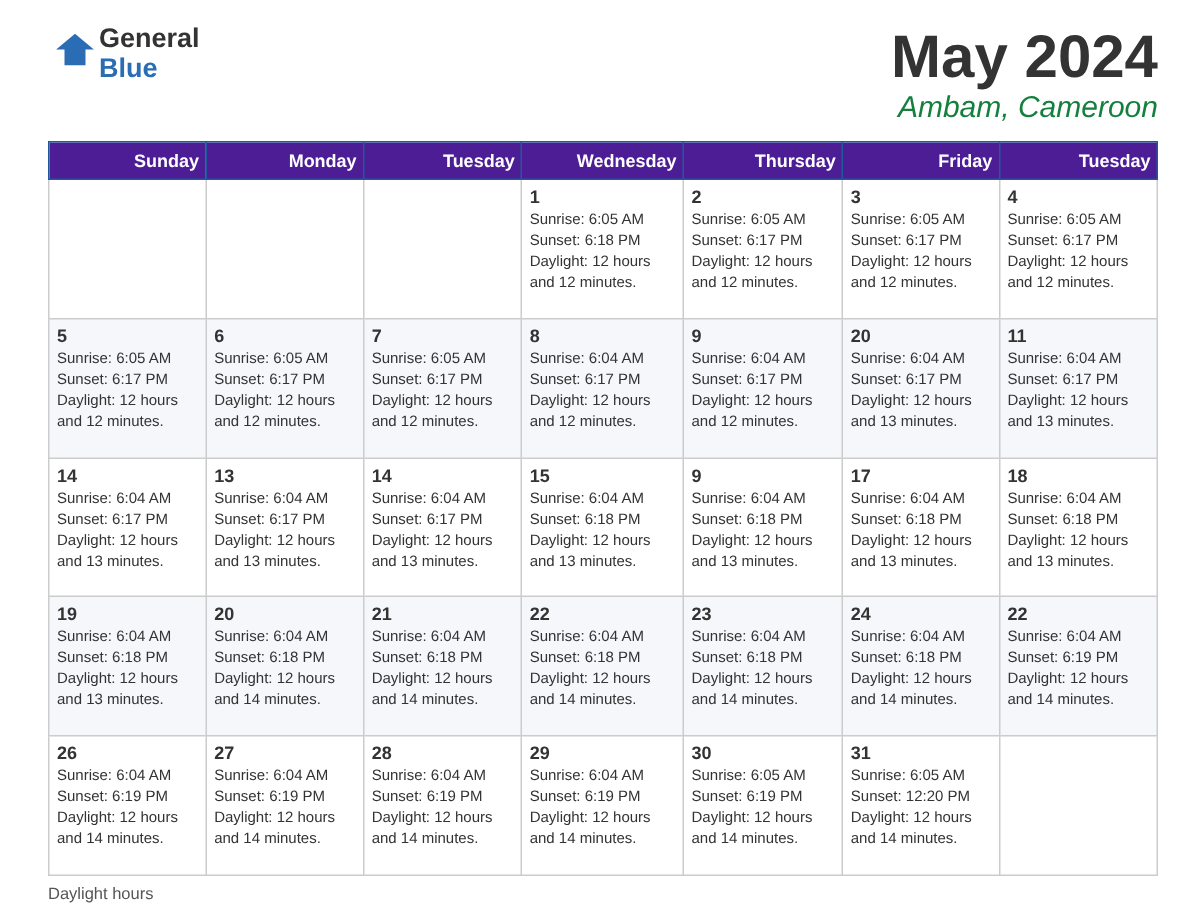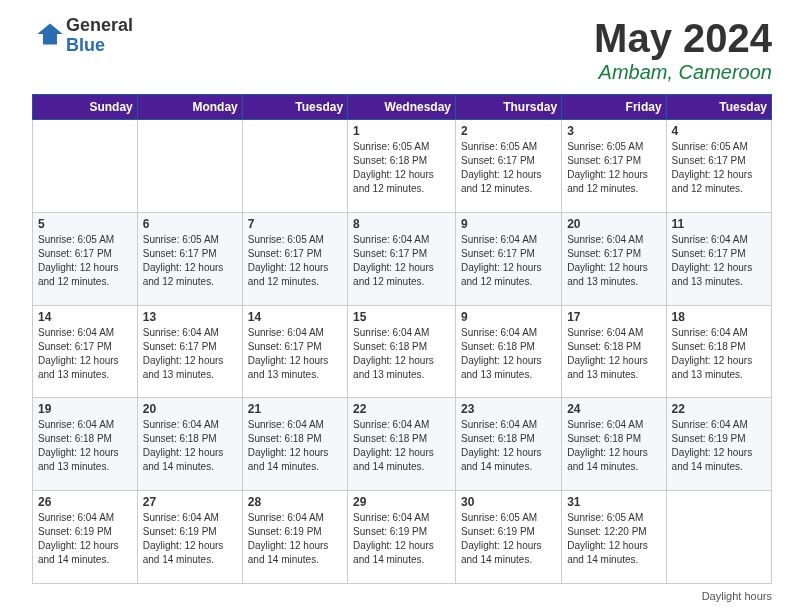--- a/index.html
+++ b/index.html
@@ -93,21 +93,21 @@
     }
     .day-info {
       font-size: 10px;
       line-height: 1.4;
       color: #333;
     }
     .footer-note {
       font-size: 11px;
       color: #555;
       margin-top: 6px;
-      text-align: right;
+      text-align: left;
     }
   </style>
 </head>
 <body>
 
 <div class="page">
   <div class="header">
     <div class="logo">
       <div>
         <svg class="logo-icon" viewBox="0 0 40 40">

